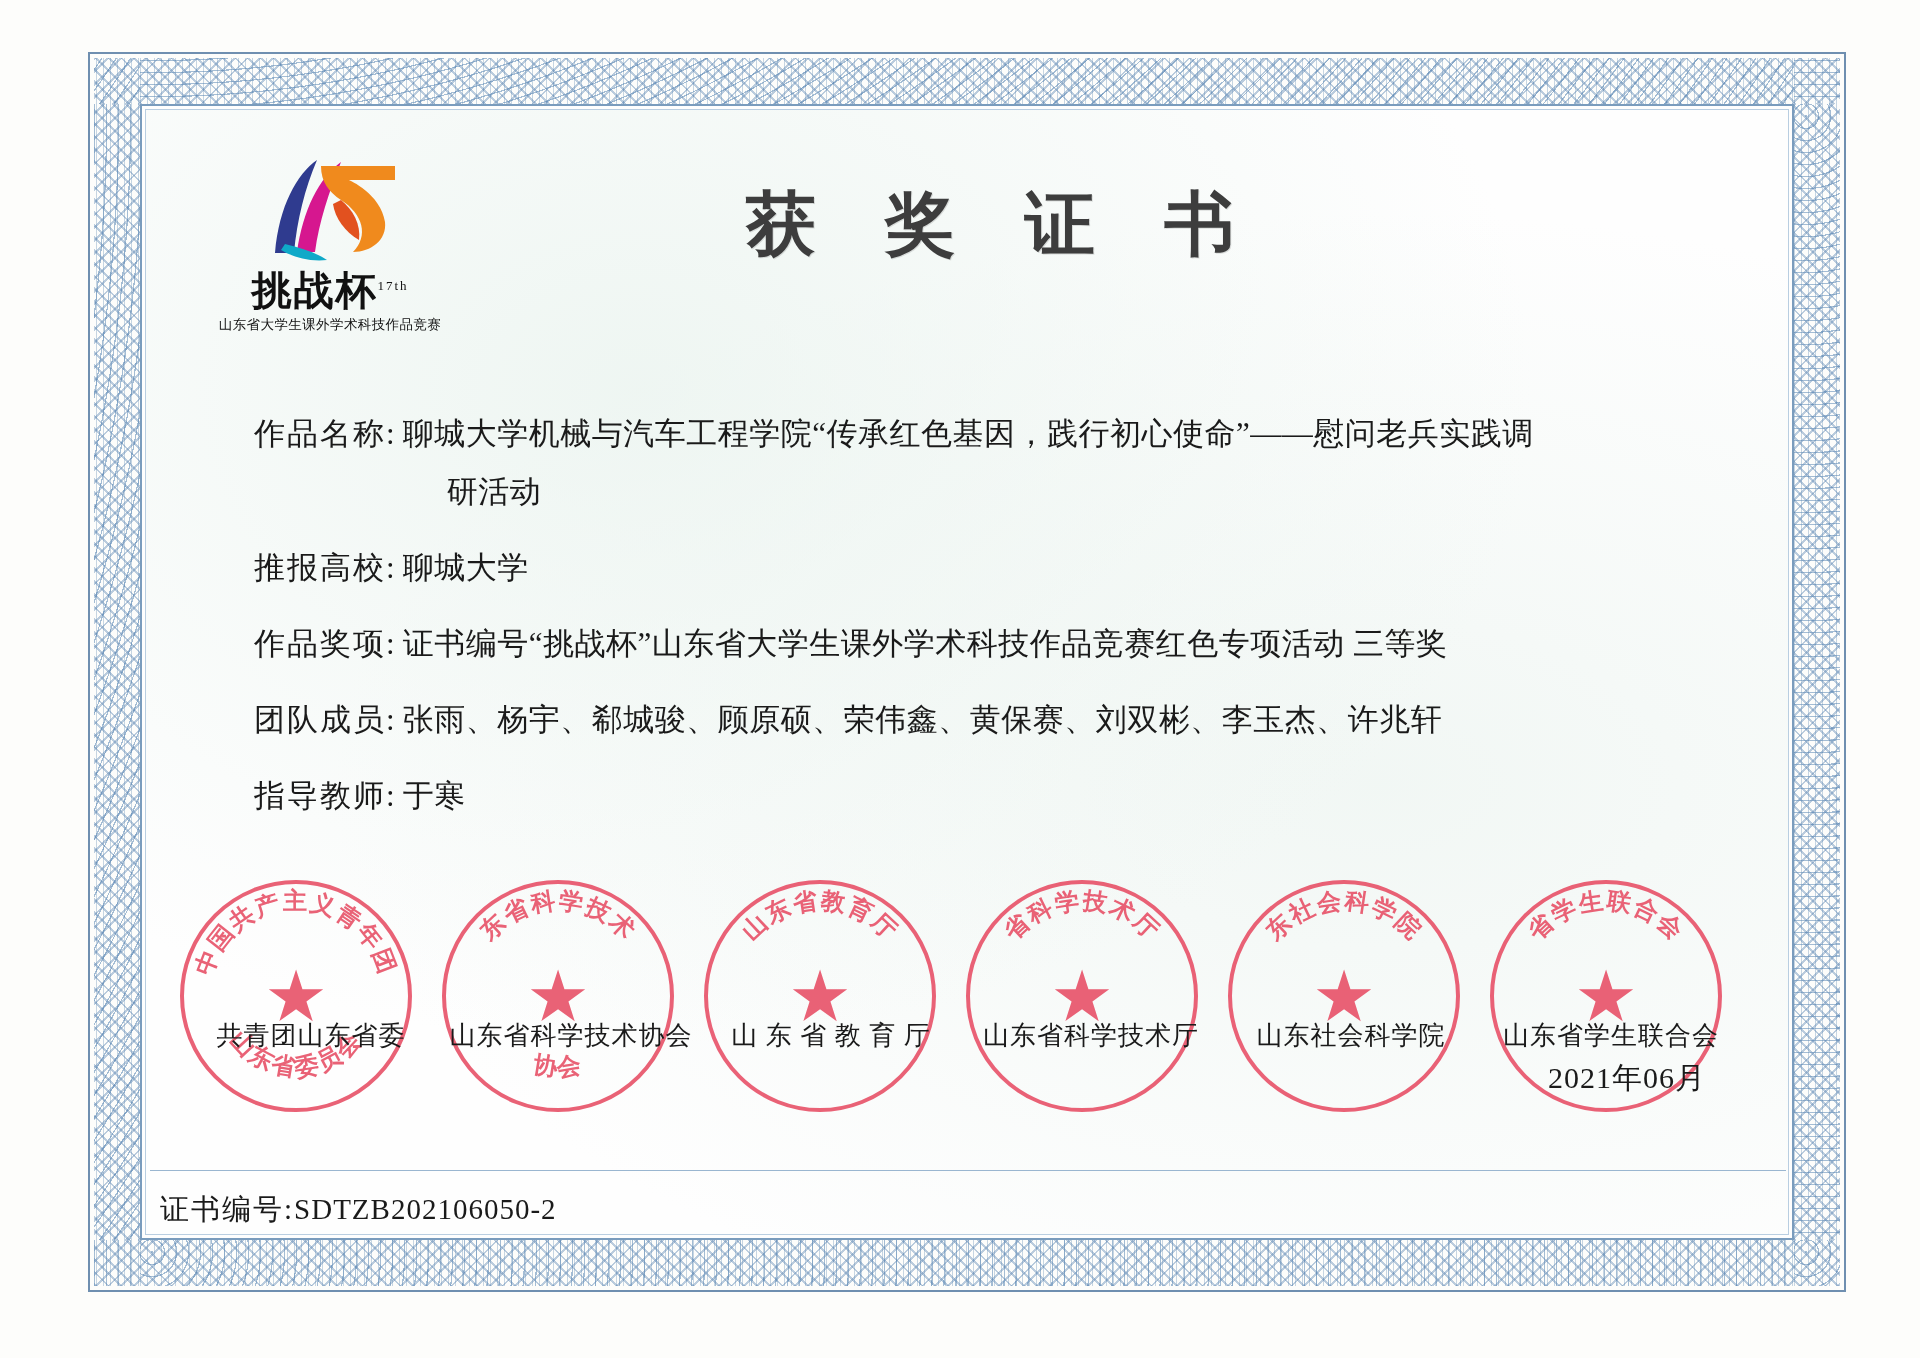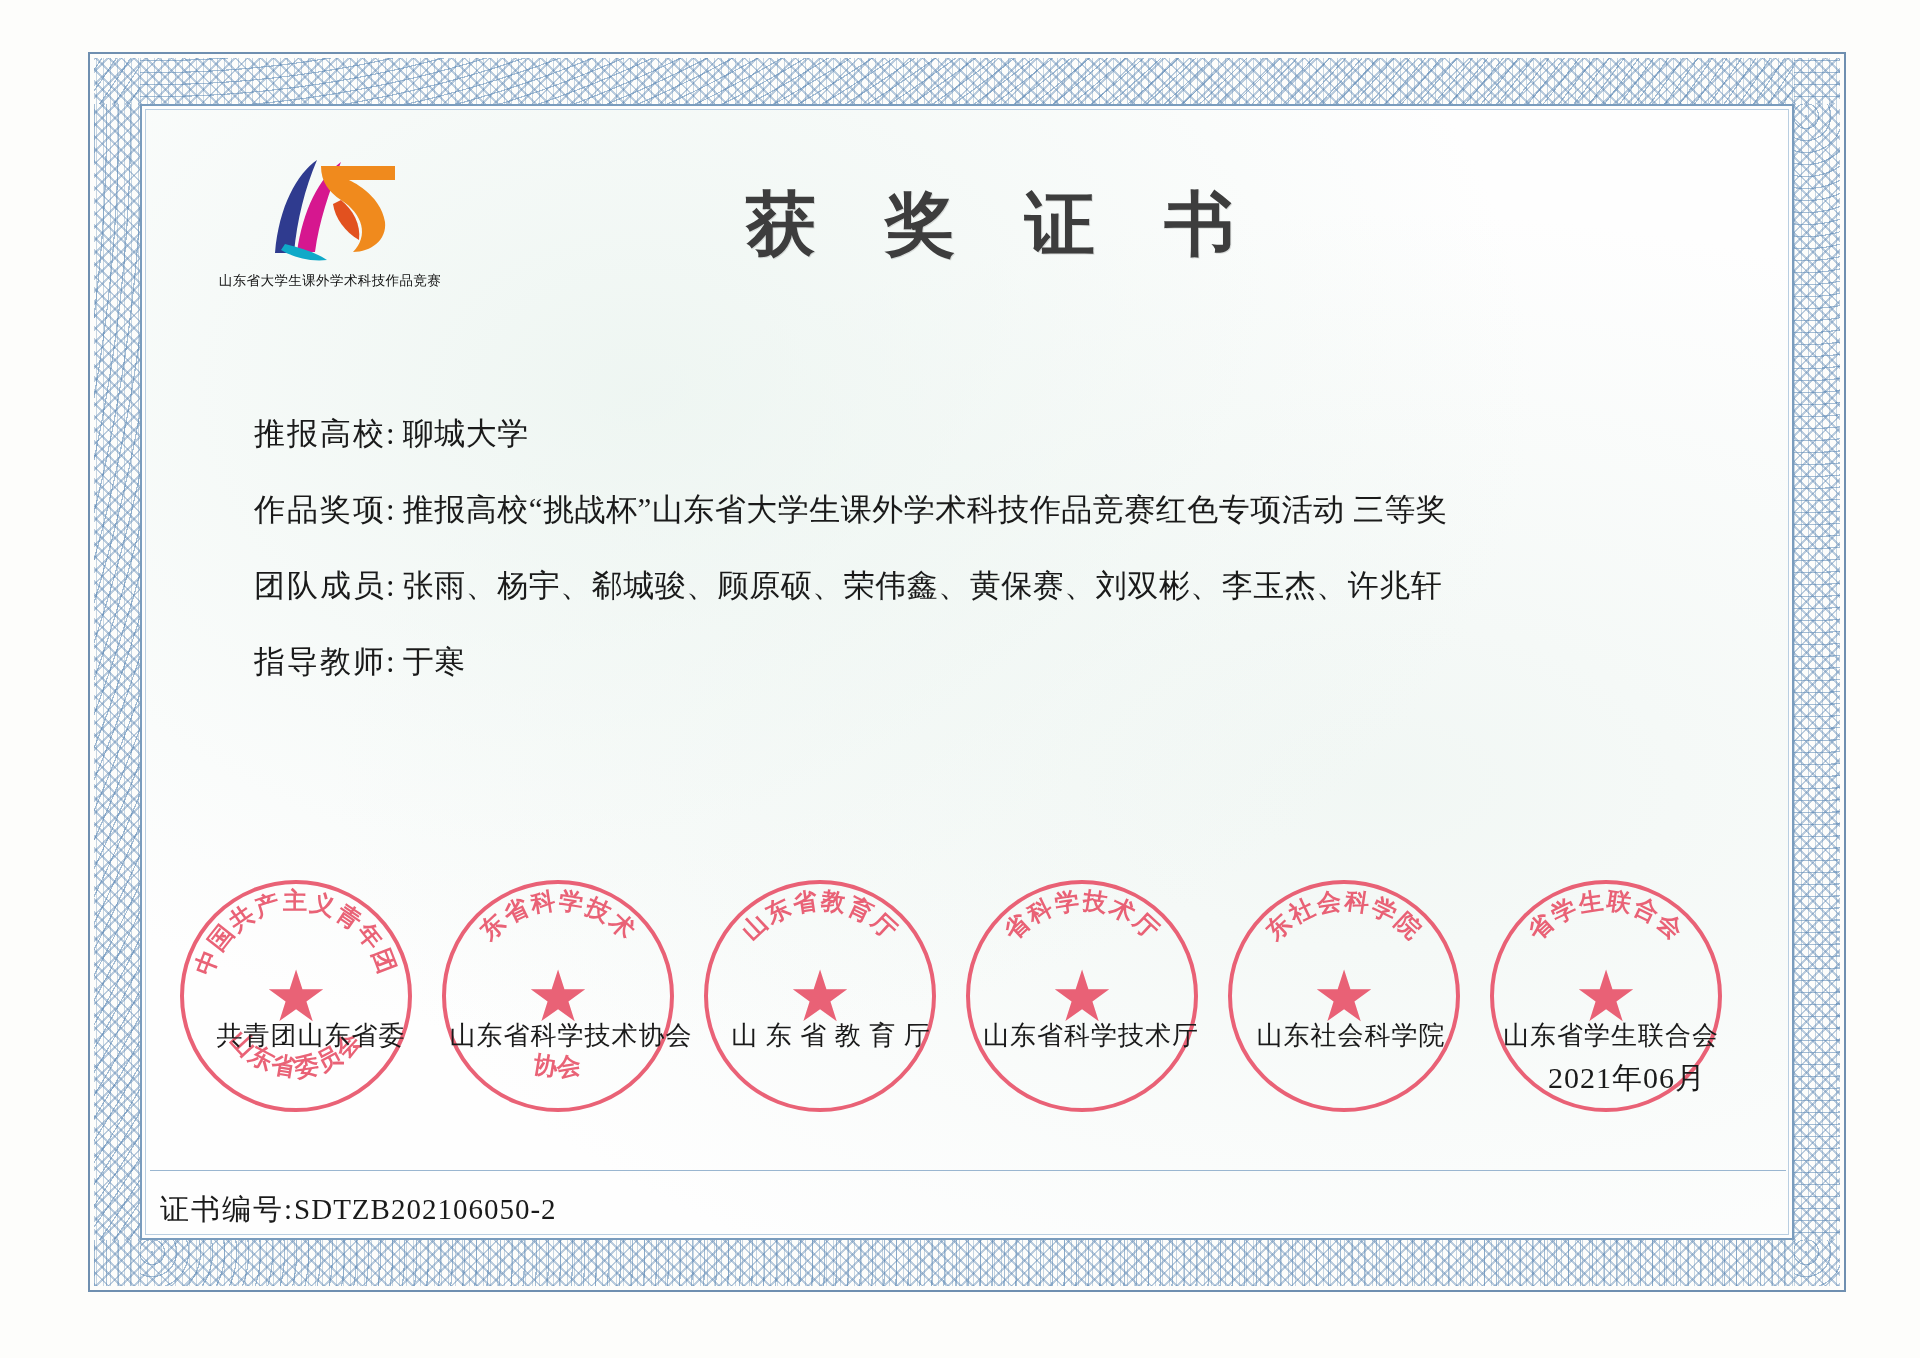--- a/index.html
+++ b/index.html
@@ -273,36 +273,44 @@
   <div class="logo-block">
     <div class="logo-mark">
       <svg width="170" height="120" viewBox="0 0 170 120" aria-hidden="true">
         <path d="M30 105 C34 58, 52 26, 72 12 C60 40, 52 72, 49 105 Z" fill="#2f3b8f"></path>
         <path d="M52 104 C58 62, 74 30, 96 14 C84 44, 74 74, 70 104 Z" fill="#d6178f"></path>
         <path d="M76 18 L150 18 L150 32 L104 32 C104 32, 136 46, 140 74 C142 92, 126 104, 108 104 C124 88, 118 66, 96 52 C84 44, 76 34, 76 18 Z" fill="#f08a1d"></path>
         <path d="M96 52 C108 62, 116 76, 114 92 C100 84, 90 70, 88 56 Z" fill="#e2511f"></path>
         <path d="M40 96 C56 100, 70 104, 82 112 C62 114, 46 108, 36 102 Z" fill="#0fa9c8"></path>
       </svg>
     </div>
+    <div class="logo-title"><span>挑战杯</span><sup>17th</sup></div>
     <div class="logo-sub">山东省大学生课外学术科技作品竞赛</div>
   </div>
 
   <div class="cert-heading">获 奖 证 书</div>
 
   <div class="fields">
 
+    <div class="field-row">
+      <div class="field-label">作品名称:</div>
+      <div class="field-value wrap2">
+        <span>聊城大学机械与汽车工程学院“传承红色基因，践行初心使命”——慰问老兵实践调</span>
+        <span class="field-value-line2">研活动</span>
+      </div>
+    </div>
 
     <div class="field-row">
       <div class="field-label">推报高校:</div>
       <div class="field-value">聊城大学</div>
     </div>
 
     <div class="field-row">
       <div class="field-label">作品奖项:</div>
-      <div class="field-value">推报高校“挑战杯”山东省大学生课外学术科技作品竞赛红色专项活动 三等奖</div>
+      <div class="field-value">证书编号“挑战杯”山东省大学生课外学术科技作品竞赛红色专项活动 三等奖</div>
     </div>
 
     <div class="field-row">
       <div class="field-label">团队成员:</div>
       <div class="field-value">张雨、杨宇、郗城骏、顾原硕、荣伟鑫、黄保赛、刘双彬、李玉杰、许兆轩</div>
     </div>
 
     <div class="field-row">
       <div class="field-label">指导教师:</div>
       <div class="field-value">于寒</div>

